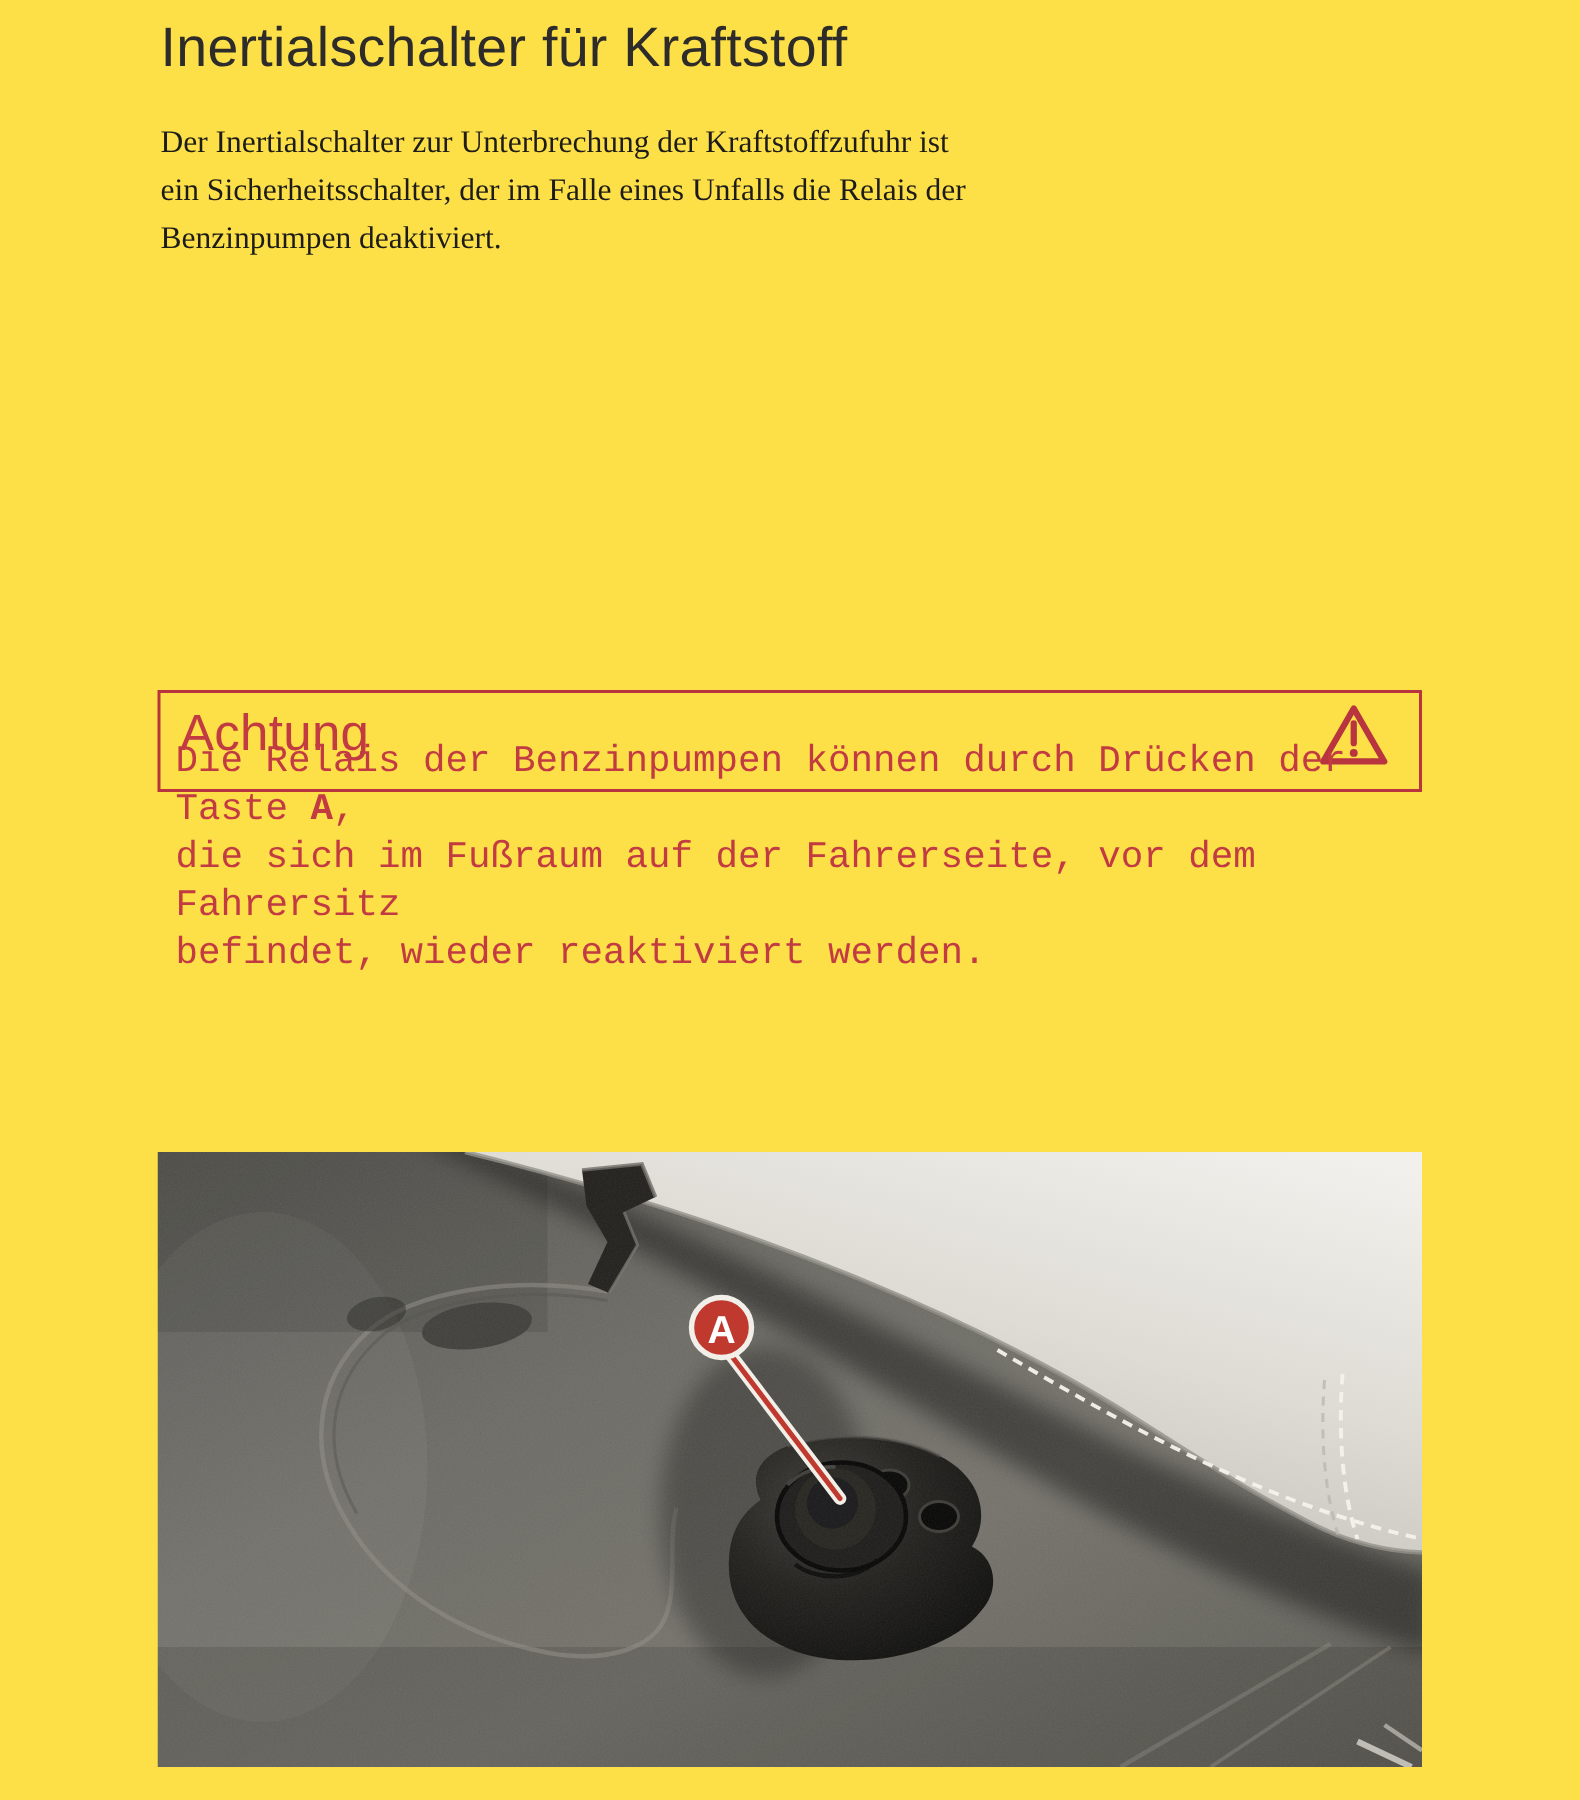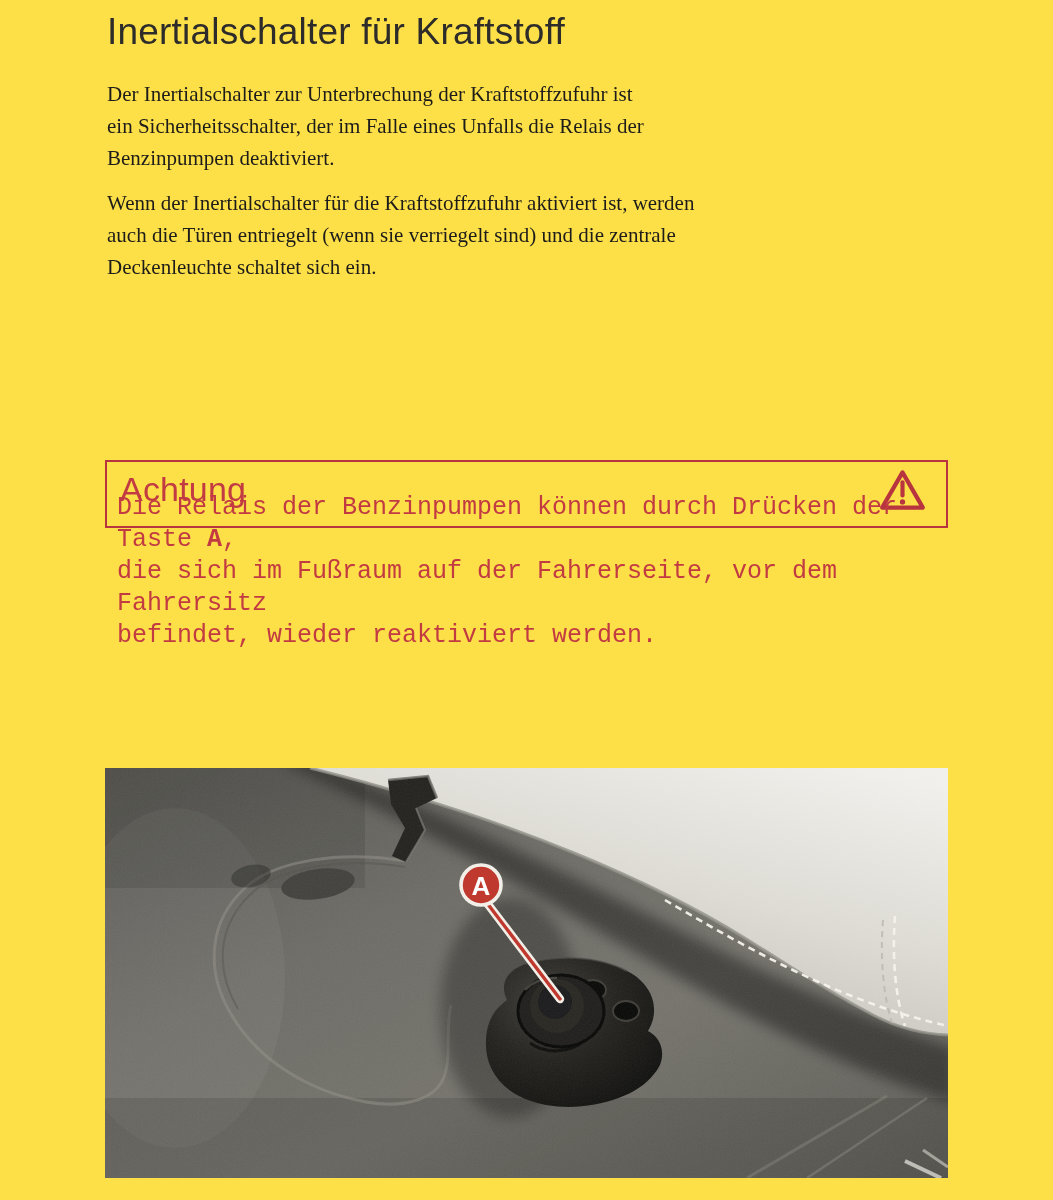--- a/index.html
+++ b/index.html
@@ -67,23 +67,20 @@
 <body>
 
 <div class="page">
 
   <h1 class="page-title">Inertialschalter für Kraftstoff</h1>
 
   <div class="body-copy">
     <p class="para">Der Inertialschalter zur Unterbrechung der Kraftstoffzufuhr ist
 ein Sicherheitsschalter, der im Falle eines Unfalls die Relais der
 Benzinpumpen deaktiviert.</p>
-    <p class="para">Wenn der Inertialschalter für die Kraftstoffzufuhr aktiviert ist, werden
-auch die Türen entriegelt (wenn sie verriegelt sind) und die zentrale
-Deckenleuchte schaltet sich ein.</p>
   </div>
 
   <div class="warning-box">
     <span class="warning-label">Achtung</span>
     <span>
       <svg class="warning-triangle" viewBox="0 0 52 48">
         <path d="M26 4.5 L48.5 43.5 L3.5 43.5 Z" fill="none" stroke="#b8343e" stroke-width="4.6" stroke-linejoin="round"></path>
         <path d="M26 15.5 L26 30" stroke="#b8343e" stroke-width="4.6" stroke-linecap="round"></path>
         <circle cx="26" cy="37.2" r="2.9" fill="#b8343e"></circle>
       </svg>

